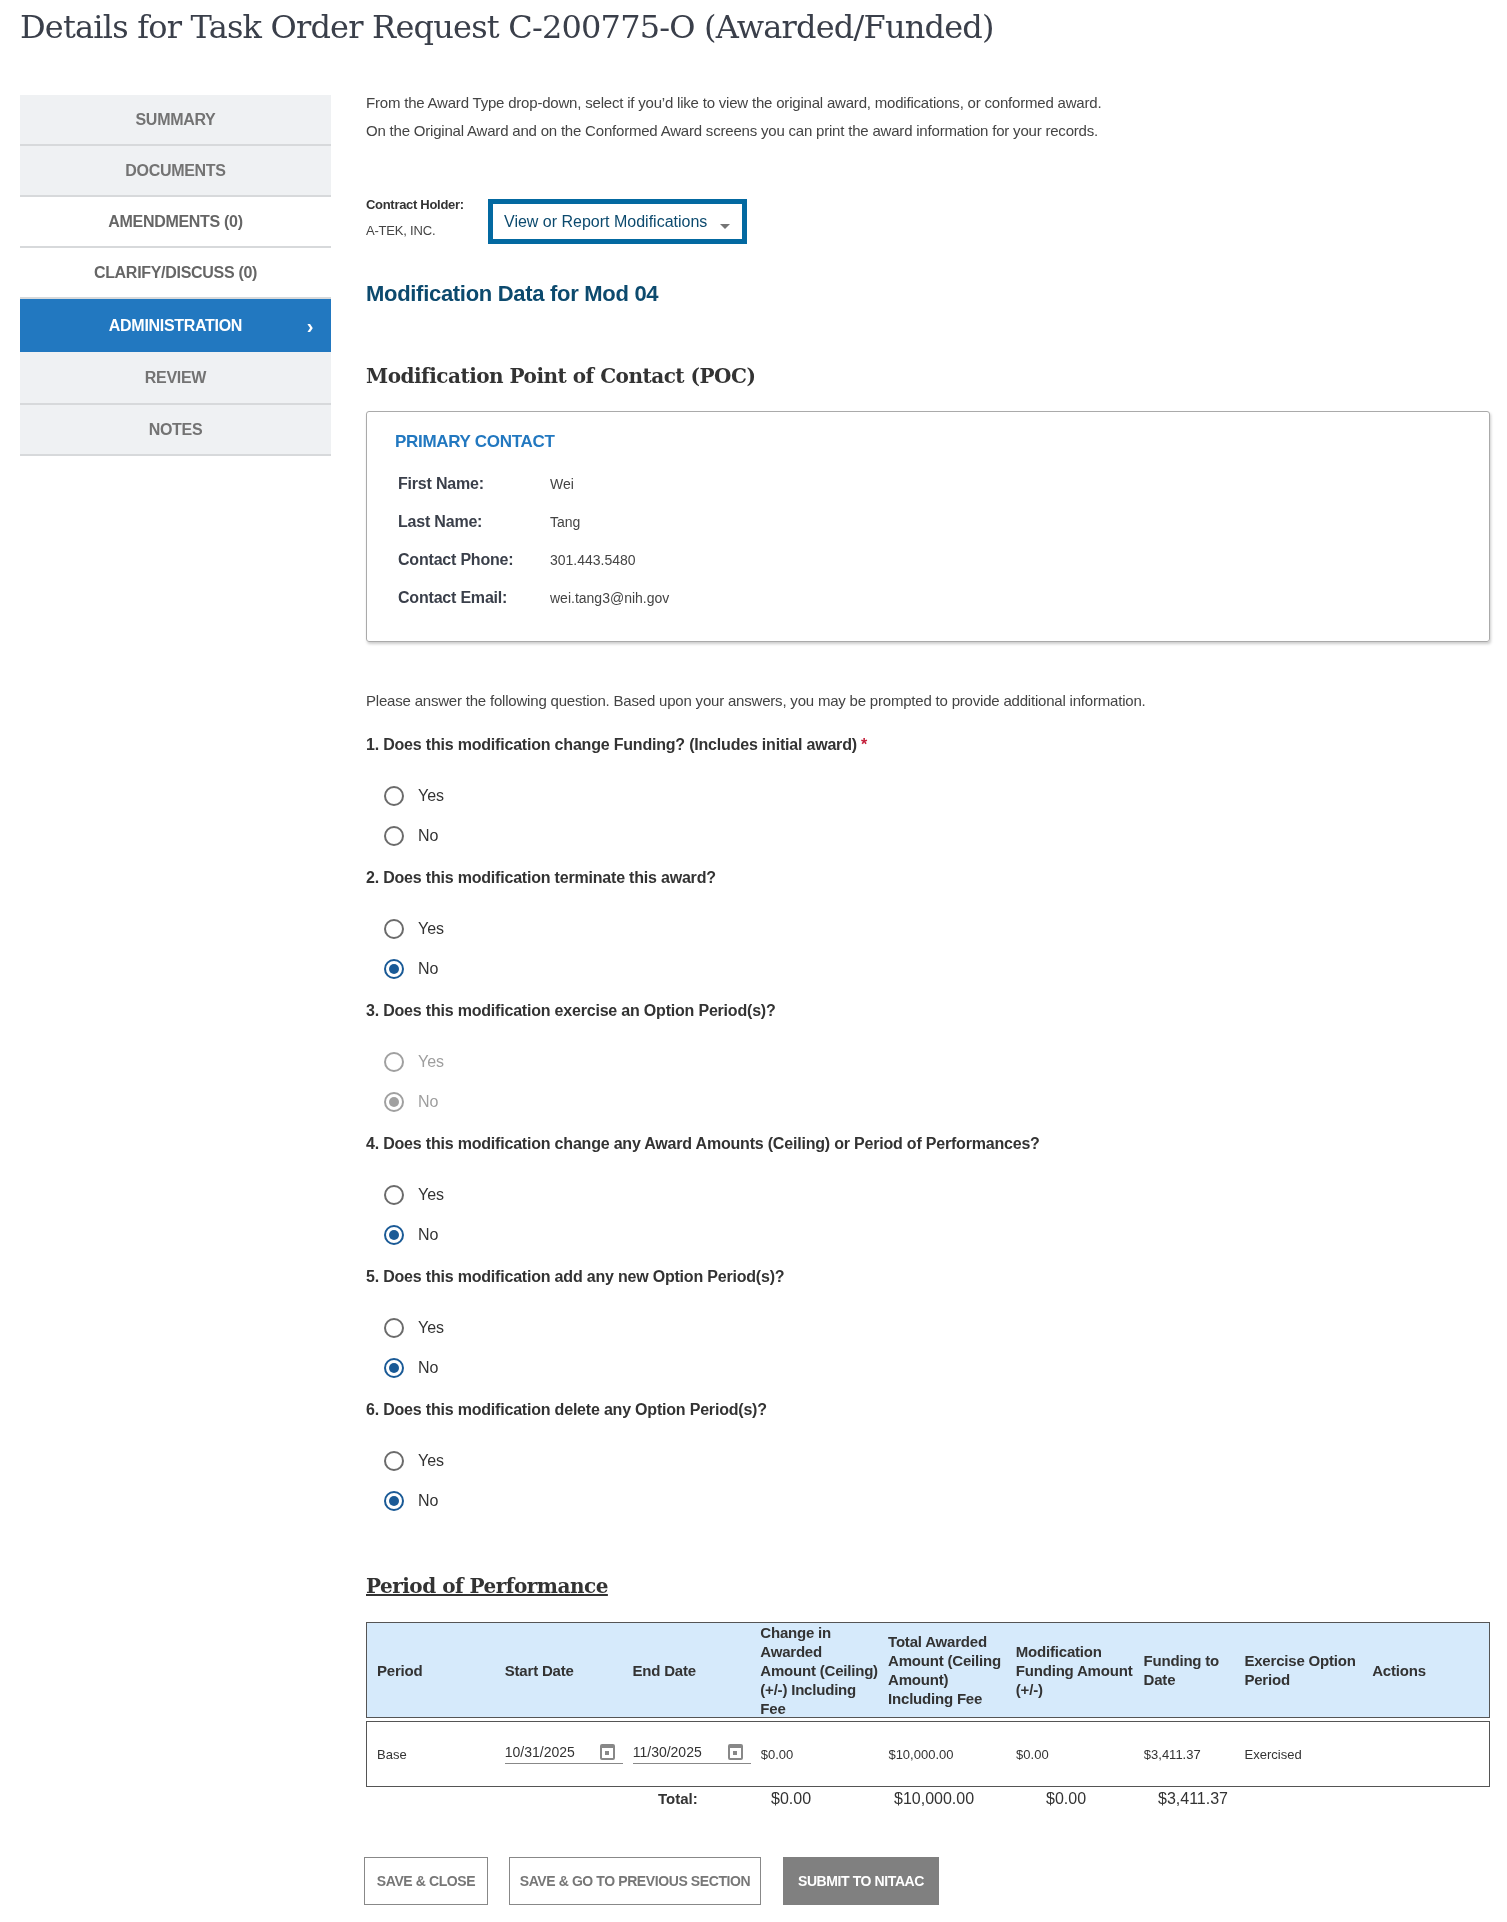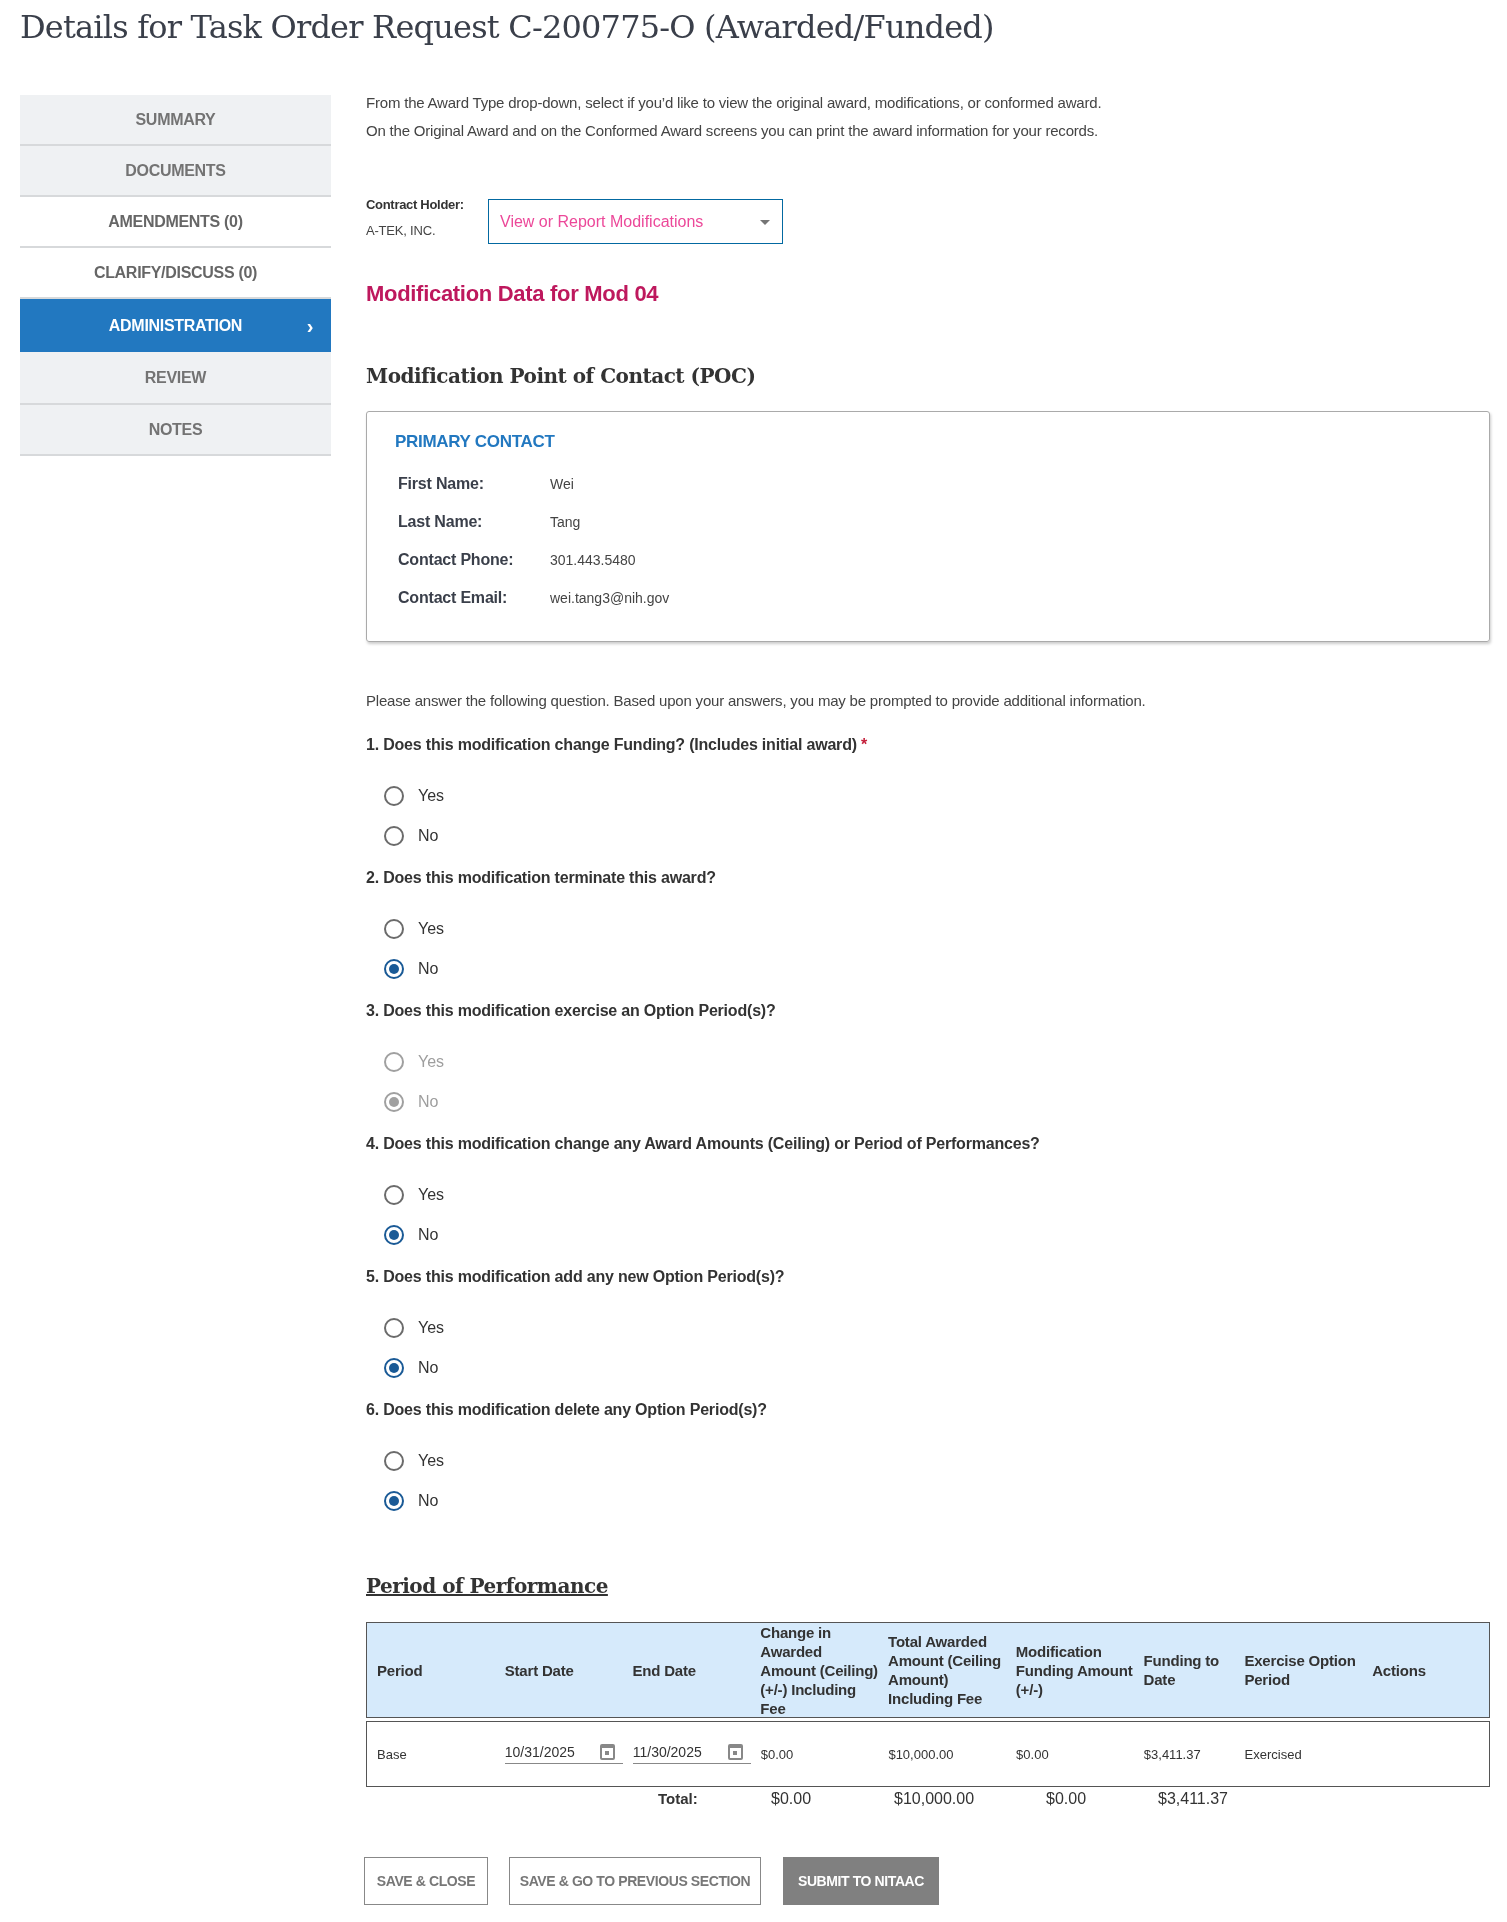--- a/index.html
+++ b/index.html
@@ -18,24 +18,24 @@
 
   
   .main { position: absolute; left: 366px; top: 0; width: 1120px; }
   .intro p { font-size: 15px; color: #444; height: 28px; line-height: 28px; letter-spacing: -0.2px; }
   .intro { position: absolute; top: 89px; left: 0; }
 
   .holder { position: absolute; top: 197px; left: 0; width: 120px; }
   .holder-label { font-size: 13px; font-weight: bold; color: #333; letter-spacing: -0.3px; }
   .holder-value { font-size: 13px; color: #444; margin-top: 11px; letter-spacing: -0.2px; }
 
-  .award-select { position: absolute; left: 122px; top: 199px; width: 295px; height: 45px; border: 1px solid #0369a1; background: #fff; display: flex; align-items: center; padding-left: 11px; font-size: 16px; color: #ec4899; cursor: pointer; }
+  .award-select { position: absolute; left: 122px; top: 199px; width: 259px; height: 45px; border: 5px solid #0369a1; background: #fff; display: flex; align-items: center; padding-left: 11px; font-size: 16px; color: #0c4a6e; cursor: pointer; }
   .award-select .caret { position: absolute; right: 12px; top: 20px; width: 0; height: 0; border-left: 5px solid transparent; border-right: 5px solid transparent; border-top: 5px solid #757575; }
 
-  .mod-heading { position: absolute; top: 281px; left: 0; font-size: 22px; font-weight: bold; color: #be185d; letter-spacing: -0.3px; }
+  .mod-heading { position: absolute; top: 281px; left: 0; font-size: 22px; font-weight: bold; color: #0c4a6e; letter-spacing: -0.3px; }
   .poc-heading { position: absolute; top: 364px; left: 0; font-family: "DejaVu Serif", serif; font-size: 20px; color: #333; letter-spacing: -0.5px; }
 
   .poc-box { position: absolute; top: 411px; left: 0; width: 1124px; height: 231px; border: 1px solid #aaa; border-radius: 3px; box-shadow: 1px 2px 3px rgba(0,0,0,0.2); }
   .poc-box .pc-title { position: absolute; top: 20px; left: 28px; font-size: 17px; font-weight: bold; color: #2278c0; letter-spacing: -0.3px; }
   .poc-row { position: absolute; left: 31px; font-size: 16px; height: 20px; }
   .poc-row .k { display: inline-block; width: 152px; font-weight: bold; color: #3a3f4a; letter-spacing: -0.2px; }
   .poc-row .v { font-size: 14px; color: #444; }
 
   .instructions { position: absolute; top: 692px; left: 0; font-size: 15px; color: #444; letter-spacing: -0.2px; }
 

